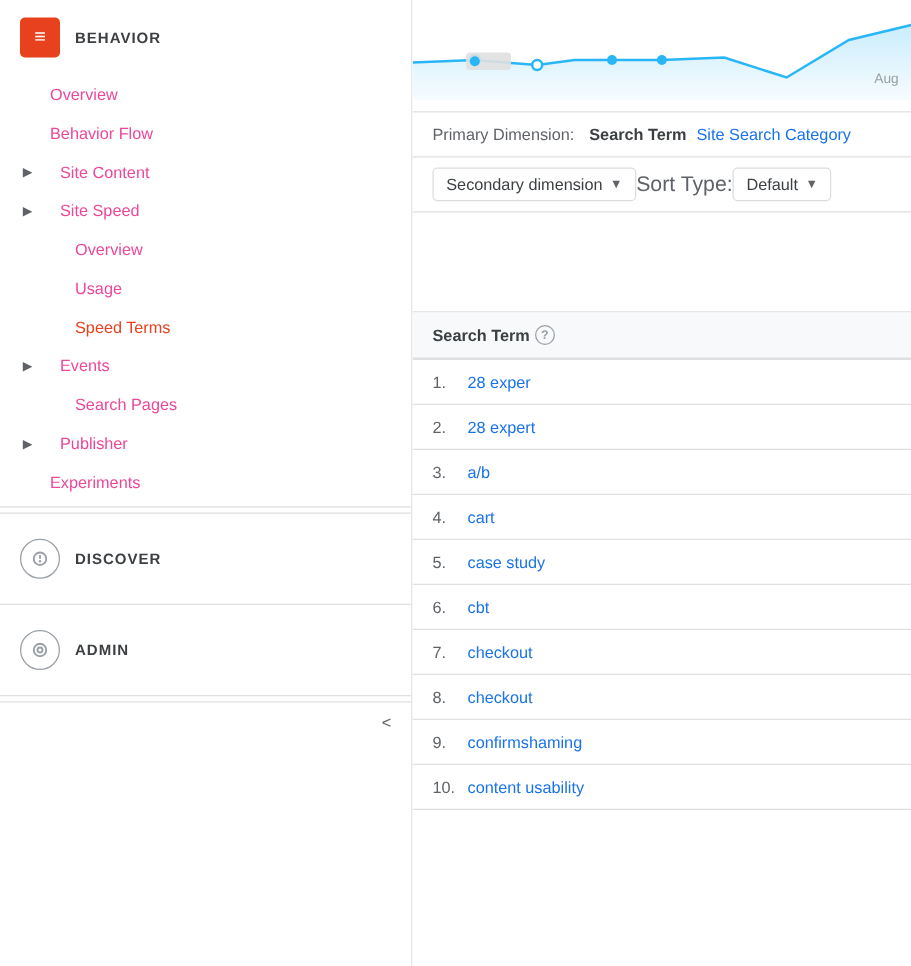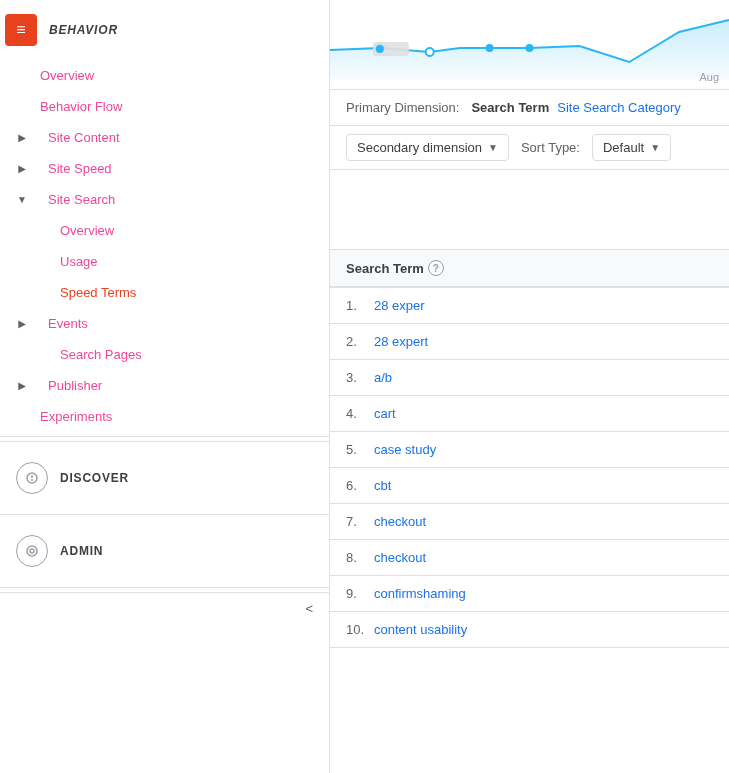--- a/index.html
+++ b/index.html
@@ -11,23 +11,22 @@
       min-width: 330px;
       background: #fff;
       border-right: 1px solid #e0e0e0;
       overflow-y: auto;
       height: 773px;
     }
 
     .sidebar-section-header {
       display: flex;
       align-items: center;
-      padding: 14px 5px;
+      padding: 14px 16px;
       gap: 12px;
-      font-style: italic;
     }
 
     .sidebar-icon-behavior {
       width: 32px;
       height: 32px;
       background: #e8411e;
       border-radius: 4px;
       display: flex;
       align-items: center;
       justify-content: center;
@@ -132,21 +131,21 @@
       padding: 10px 0 0 0;
     }
 
     .chart-svg {
       width: 100%;
       height: 70px;
     }
 
     .chart-label {
       position: absolute;
-      bottom: 6px;
+      bottom: 20px;
       right: 10px;
       font-size: 11px;
       color: #9aa0a6;
     }
 
     
     .primary-dimension-bar {
       display: flex;
       align-items: center;
       padding: 10px 16px;
@@ -172,21 +171,20 @@
       color: #1a73e8;
       cursor: pointer;
       text-decoration: none;
     }
 
     
     .controls-bar {
       display: flex;
       align-items: center;
       padding: 8px 16px;
-      gap: 12px;
       border-bottom: 1px solid #e0e0e0;
     }
 
     .dropdown-btn {
       display: flex;
       align-items: center;
       gap: 6px;
       border: 1px solid #dadce0;
       border-radius: 4px;
       padding: 5px 10px;
@@ -195,21 +193,21 @@
       font-size: 13px;
       color: #3c4043;
     }
 
     .dropdown-arrow {
       font-size: 10px;
       color: #5f6368;
     }
 
     .sort-label {
-      font-size: 13px;
+      font-size: 17px;
       color: #5f6368;
     }
 
     
     .table-header {
       background: #f8f9fa;
       border-bottom: 2px solid #e0e0e0;
       display: flex;
       align-items: center;
       padding: 10px 16px;
@@ -281,24 +279,20 @@
   <div class="nav-item level2">
     <span>Behavior Flow</span>
   </div>
   <div class="nav-item level1">
     <span class="nav-arrow right"></span>
     <span>Site Content</span>
   </div>
   <div class="nav-item level1">
     <span class="nav-arrow right"></span>
     <span>Site Speed</span>
-  </div>
-  <div class="nav-item level1">
-    <span class="nav-arrow down"></span>
-    <span>Site Search</span>
   </div>
   <div class="nav-item level3">
     <span>Overview</span>
   </div>
   <div class="nav-item level3">
     <span>Usage</span>
   </div>
   <div class="nav-item level3 active">
     <span>Speed Terms</span>
   </div>

